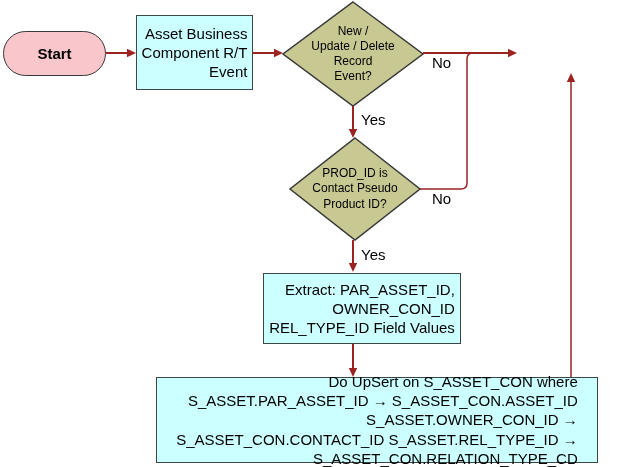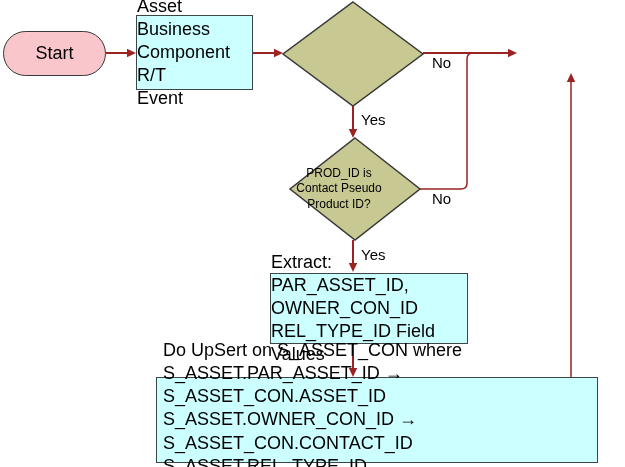--- a/index.html
+++ b/index.html
@@ -18,23 +18,23 @@
     left: 0; top: 0;
     width: 625px; height: 467px;
     pointer-events: none;
   }
 
   .node {
     position: absolute;
     display: flex;
     align-items: center;
     justify-content: center;
-    text-align: left;
+    text-align: right;
     box-sizing: border-box;
-    font-size: 18px;
+    font-size: 15px;
     line-height: 1.28;
     white-space: pre-line;
   }
 
   .terminator {
     background: #f9c6cb;
     border: 1.5px solid #383838;
   }
 
   .process {
@@ -55,28 +55,28 @@
   }
 
   .edge-label {
     position: absolute;
     font-size: 15px;
     line-height: 1;
     white-space: nowrap;
   }
 
   
-  #node-start   { left: 3px;   top: 31px;  width: 103px; height: 45px; border-radius: 23px; }
+  #node-start   { left: 3px;   top: 31px;  width: 103px; height: 45px; border-radius: 23px; font-weight: bold; }
   #node-end     { left: 517px; top: 33px;  width: 105px; height: 40px; border-radius: 21px; }
   #node-asset   { left: 136px; top: 15px;  width: 117px; height: 75px; }
-  #node-extract { left: 270px; top: 273px; width: 198px; height: 71px; }
+  #node-extract { left: 263px; top: 273px; width: 198px; height: 71px; }
   #node-upsert  { left: 156px; top: 377px; width: 442px; height: 86px; padding: 13px 6px; }
 
   #label-decision-record { left: 286px; top: 10px;  width: 134px; height: 88px; }
-  #label-decision-prodid { left: 276px; top: 151px; width: 126px; height: 76px; }
+  #label-decision-prodid { left: 292px; top: 151px; width: 126px; height: 76px; }
 
   #edge-label-no-record  { left: 432px; top: 55px;  }
   #edge-label-yes-record { left: 361px; top: 112px; }
   #edge-label-no-prodid  { left: 432px; top: 191px; }
   #edge-label-yes-prodid { left: 361px; top: 247px; }
 </style>
 </head>
 <body>
 
 <div class="canvas">
@@ -118,20 +118,24 @@
   <div class="node process" id="node-extract">Extract: PAR_ASSET_ID,
 OWNER_CON_ID
 REL_TYPE_ID Field Values</div>
 
   <div class="node process" id="node-upsert">Do UpSert on S_ASSET_CON where
 S_ASSET.PAR_ASSET_ID → S_ASSET_CON.ASSET_ID
 S_ASSET.OWNER_CON_ID →
 S_ASSET_CON.CONTACT_ID S_ASSET.REL_TYPE_ID →
 S_ASSET_CON.RELATION_TYPE_CD</div>
 
+  <div class="decision-label" id="label-decision-record">New /
+Update / Delete
+Record
+Event?</div>
 
   <div class="decision-label" id="label-decision-prodid">PROD_ID is
 Contact Pseudo
 Product ID?</div>
 
   <div class="edge-label" id="edge-label-no-record">No</div>
 
   <div class="edge-label" id="edge-label-yes-record">Yes</div>
 
   <div class="edge-label" id="edge-label-no-prodid">No</div>

